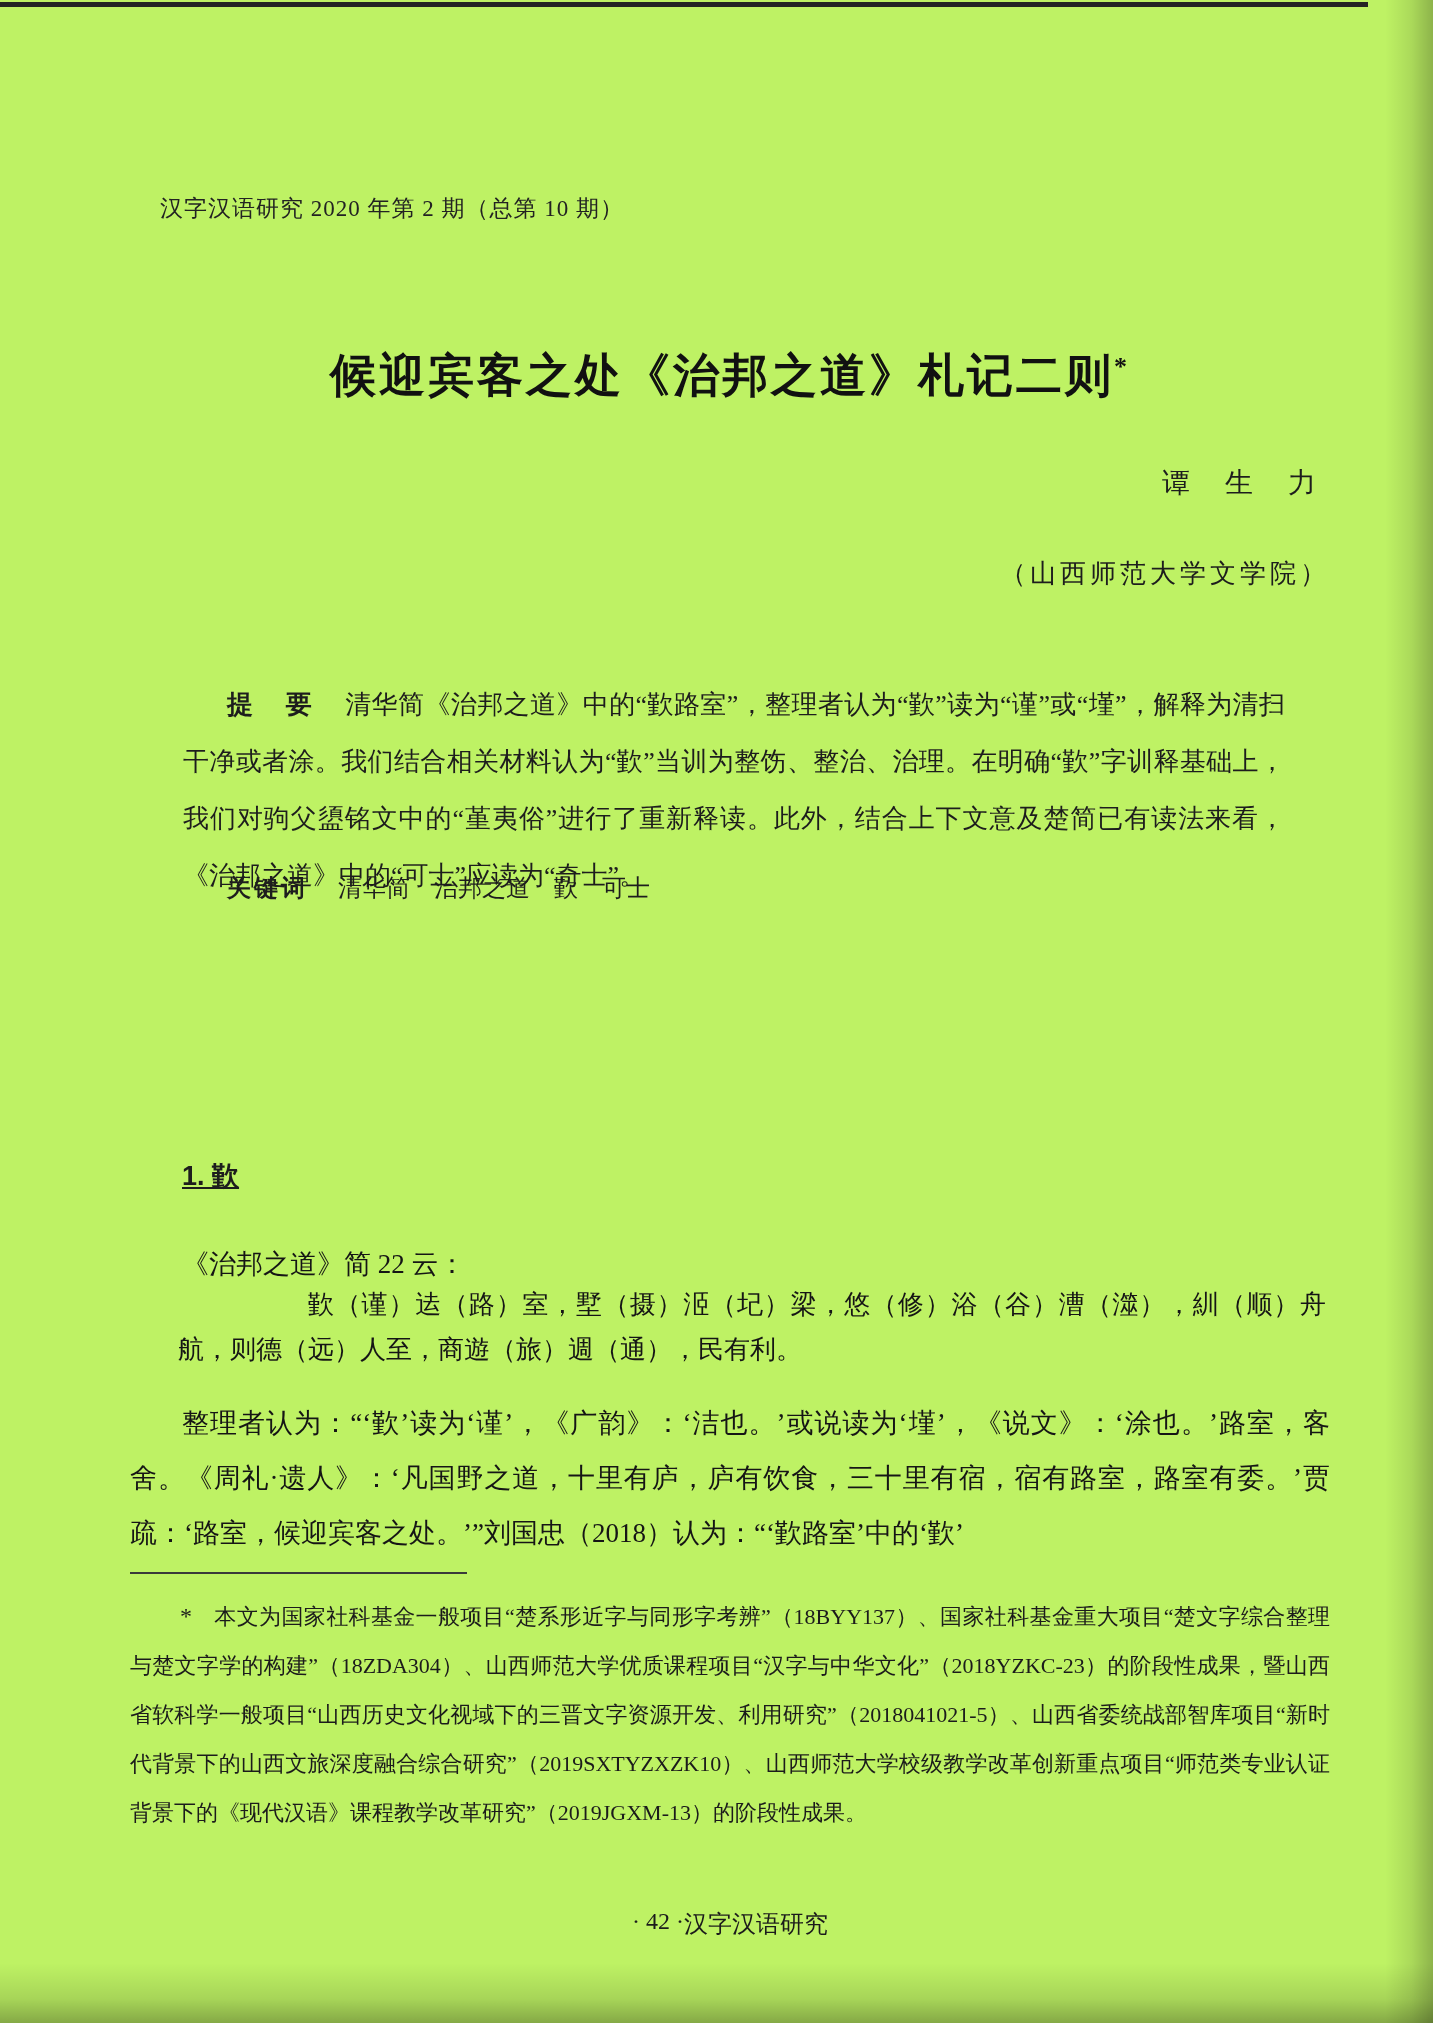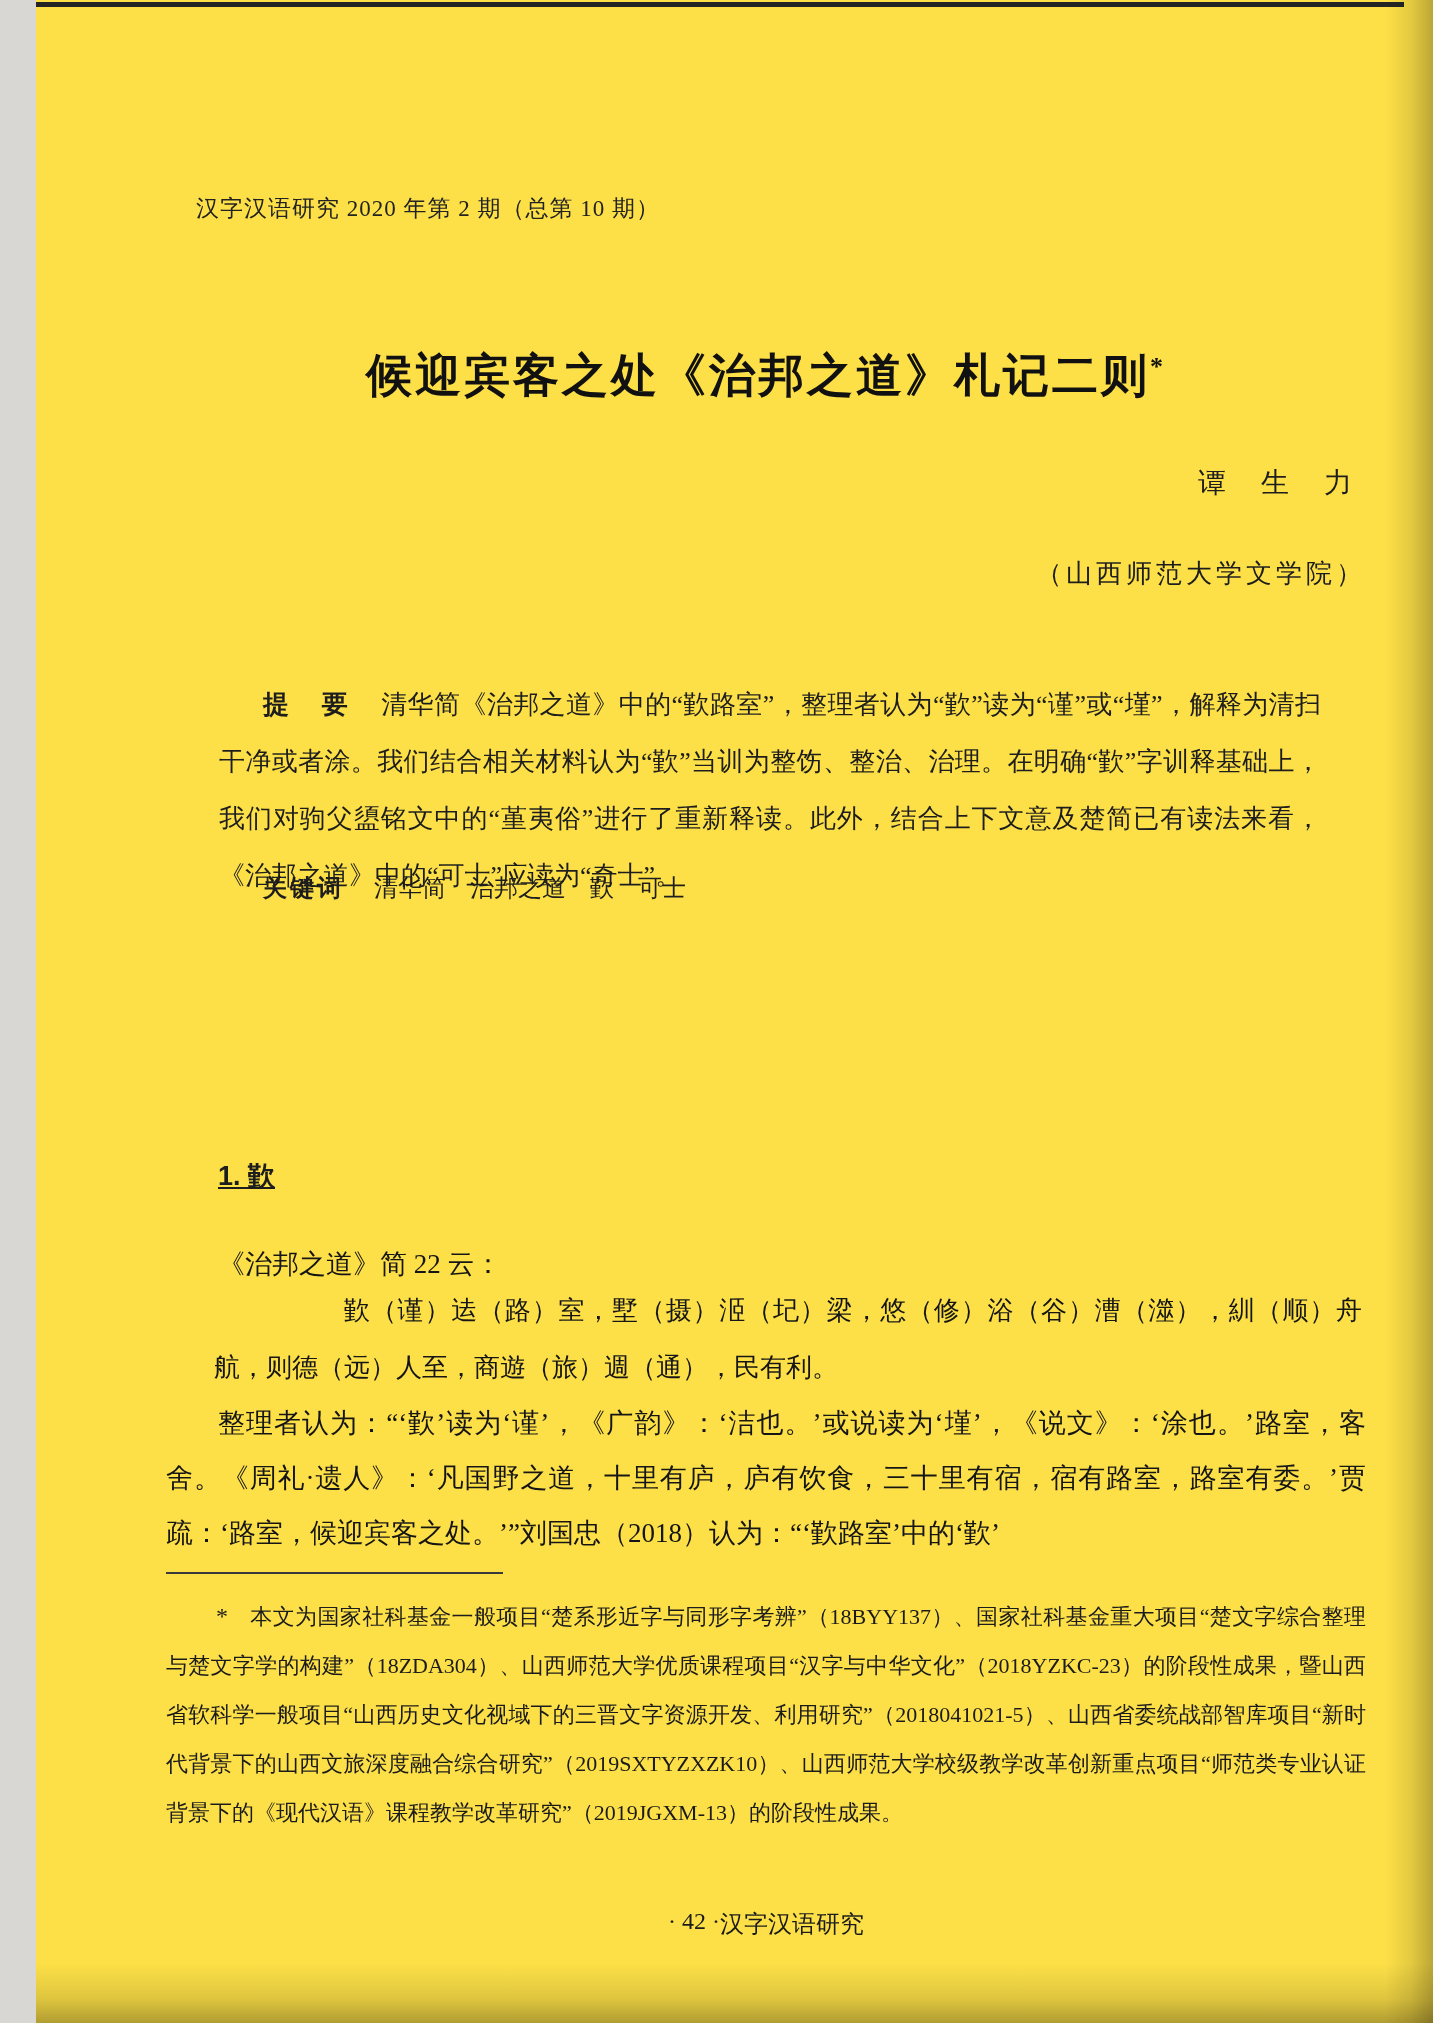--- a/index.html
+++ b/index.html
@@ -2,21 +2,21 @@
 <html><head>
 <meta charset="utf-8">
 <style>
   html,body{margin:0;padding:0;}
   body{
     width:1433px;height:2023px;position:relative;overflow:hidden;
     background:#d8d7d3;
     font-family:"Liberation Serif","DejaVu Serif",serif;
   }
   .page{
-    position:absolute;inset:0;background:#fde047;color:#1d1d1d;margin-left:36px;
+    position:absolute;inset:0;background:#bef264;color:#1d1d1d;
   }
   .scan-top{
     position:absolute;top:2px;left:0;width:1368px;height:5px;background:#242424;
   }
   .scan-right{
     position:absolute;top:0;right:0;width:48px;height:100%;
     background:linear-gradient(to right,rgba(0,0,0,0) 0%,rgba(0,0,0,0.10) 55%,rgba(0,0,0,0.26) 100%);
   }
   .scan-bottom{
     position:absolute;bottom:0;left:0;width:100%;height:60px;
@@ -62,21 +62,21 @@
     font-size:27px;line-height:57px;text-align:justify;text-indent:52px;color:#151515;
   }
   .para1{top:992px;}
   .section-heading{
     top:1158px;left:52px;width:auto;
     font-family:"Liberation Sans","DejaVu Sans",sans-serif;
     font-weight:bold;font-size:27px;text-decoration:underline;
   }
   .para2{top:1236px;}
   .quote{
-    top:1282px;font-size:26px;line-height:57px;text-align:justify;
+    top:1282px;font-size:26px;line-height:45px;text-align:justify;
     padding-left:48px;padding-right:4px;text-indent:130px;color:#151515;
   }
   .para3{top:1396px;line-height:55px;}
   .footnote-rule{
     top:1572px;left:0;width:337px;height:0;
     border-top:2px solid #3a3a3a;
   }
   .footnote{
     top:1592px;font-size:22px;line-height:49px;text-align:justify;
     text-indent:50px;color:#1b1b1b;

